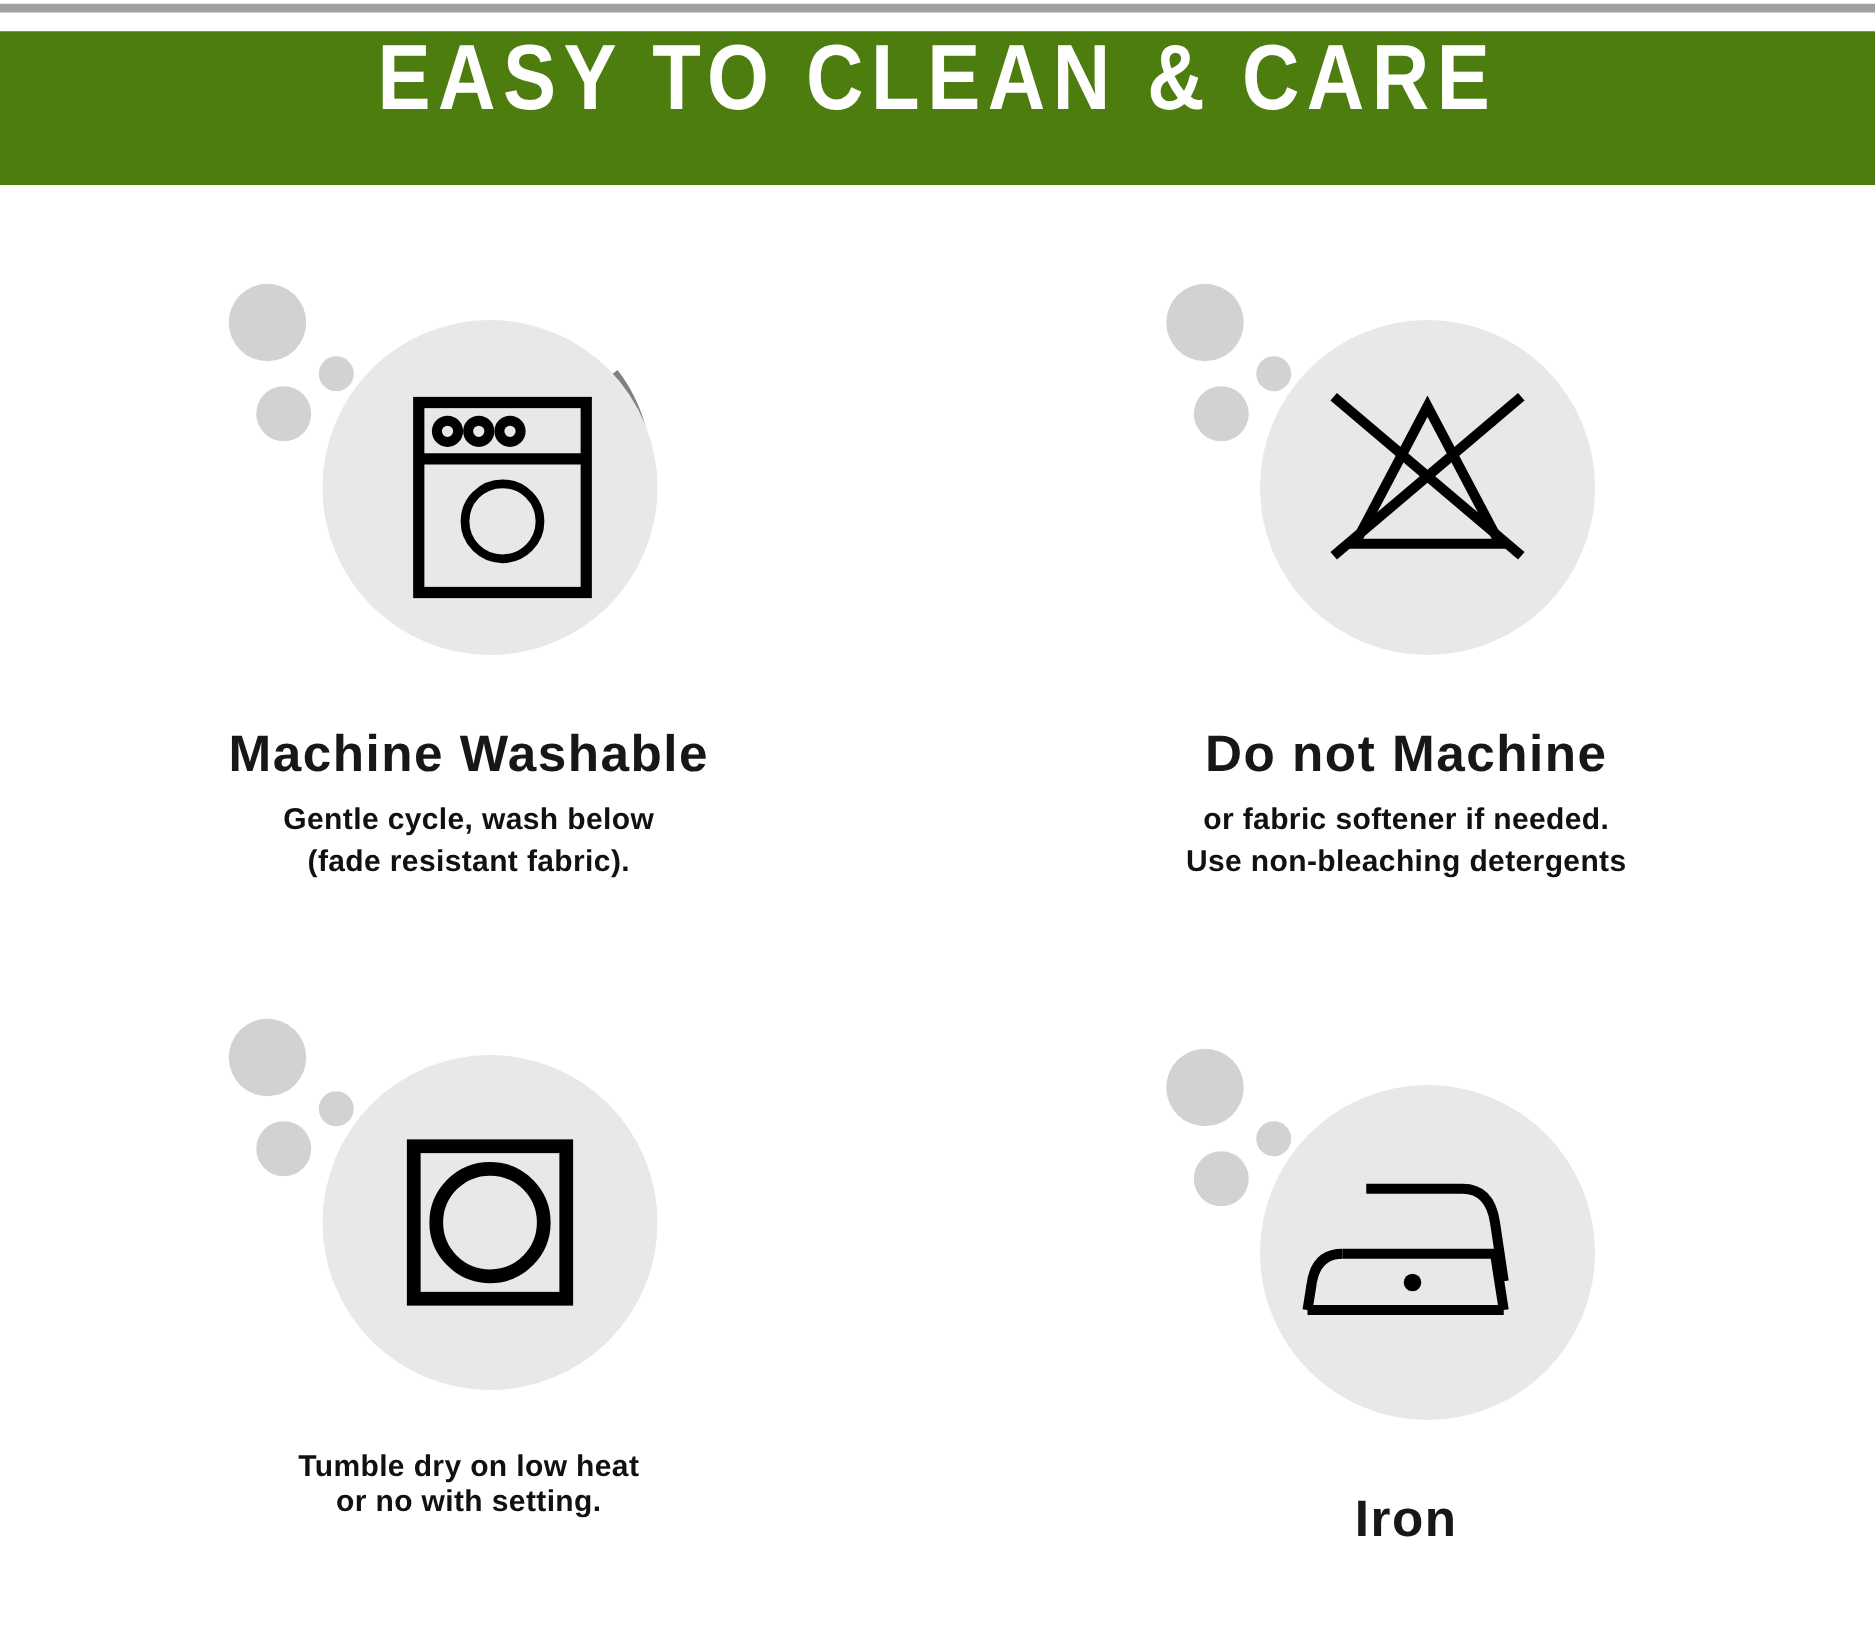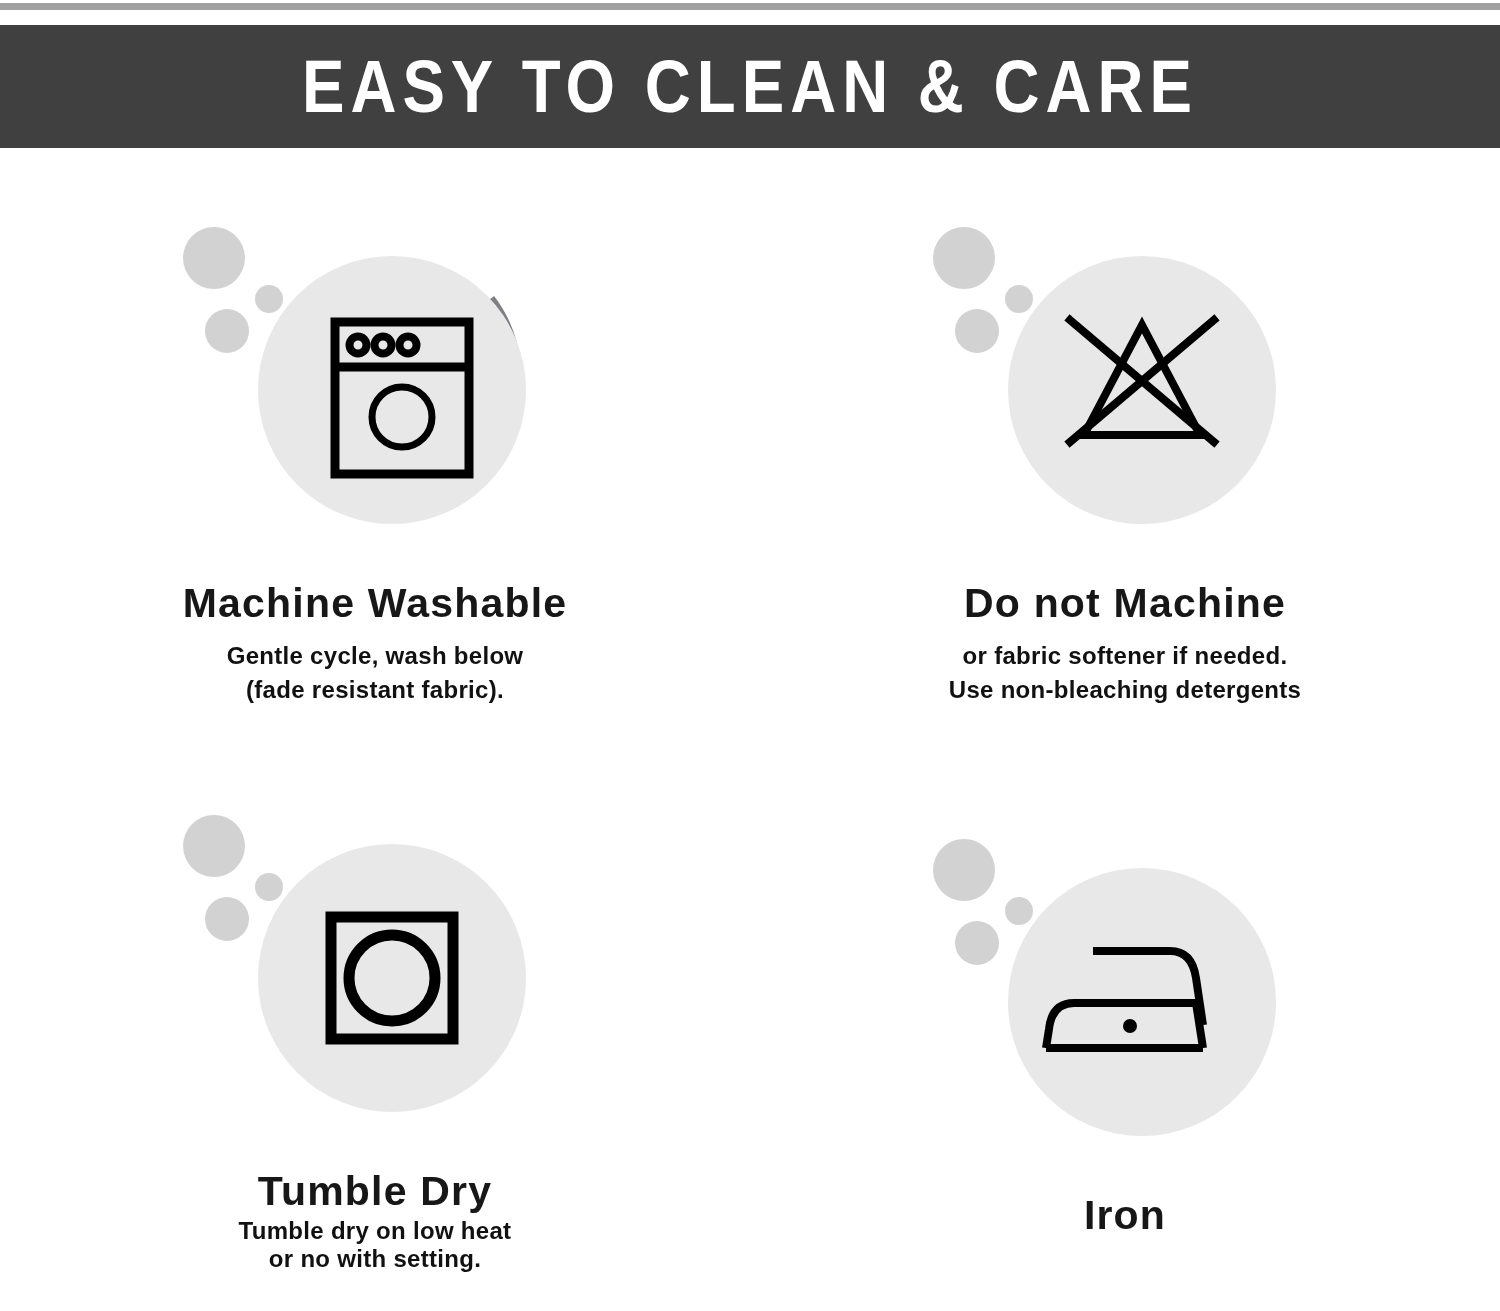--- a/index.html
+++ b/index.html
@@ -19,23 +19,23 @@
   .top-rule {
     position: absolute;
     left: 0; top: 3px;
     width: 1500px; height: 7px;
     background: #a0a0a0;
   }
   .banner {
     position: absolute;
     left: 0; top: 25px;
     width: 1500px; height: 123px;
-    background: #404040;
+    background: #4d7c0f;
     display: flex;
-    align-items: center;
+    align-items: flex-start;
     justify-content: center;
   }
   .banner-title {
     color: #ffffff;
     font-size: 74px;
     font-weight: bold;
     letter-spacing: 7px;
     line-height: 1;
     font-family: "Liberation Sans", sans-serif;
     white-space: nowrap;
@@ -171,21 +171,20 @@
           <circle cx="62" cy="121" r="22" fill="#d2d2d2"></circle>
         </g>
         <path d="M 227 50 A 130 130 0 1 1 97.2 184.5 L 131.2 184.3 A 96 96 0 1 0 227 84 Z" fill="#7e8085"></path>
         <circle cx="227" cy="180" r="134" fill="#e8e8e8"></circle>
         <g fill="none" stroke="#000000">
           <rect x="166" y="119" width="122" height="122" stroke-width="11"></rect>
           <circle cx="227" cy="180" r="43" stroke-width="11"></circle>
         </g>
       </svg>
     </div>
-    <div class="label">Tumble Dry</div>
     <div class="desc tight">
       <span class="ln">Tumble dry on low heat</span>
       <span class="ln">or no with setting.</span>
     </div>
   </div>
 
   <div class="panel panel-3">
     <div class="badge">
       <svg viewBox="0 0 420 360" xmlns="http://www.w3.org/2000/svg">
         <g>

